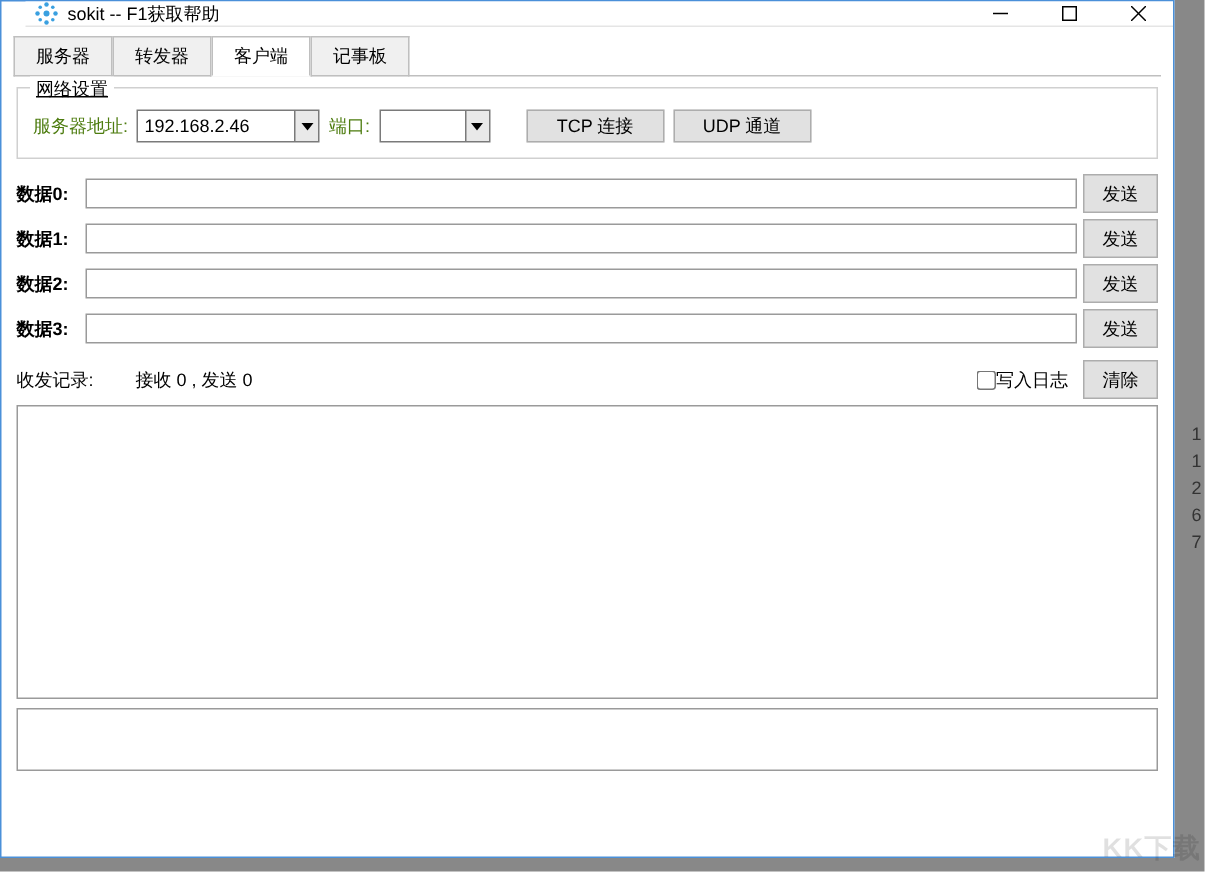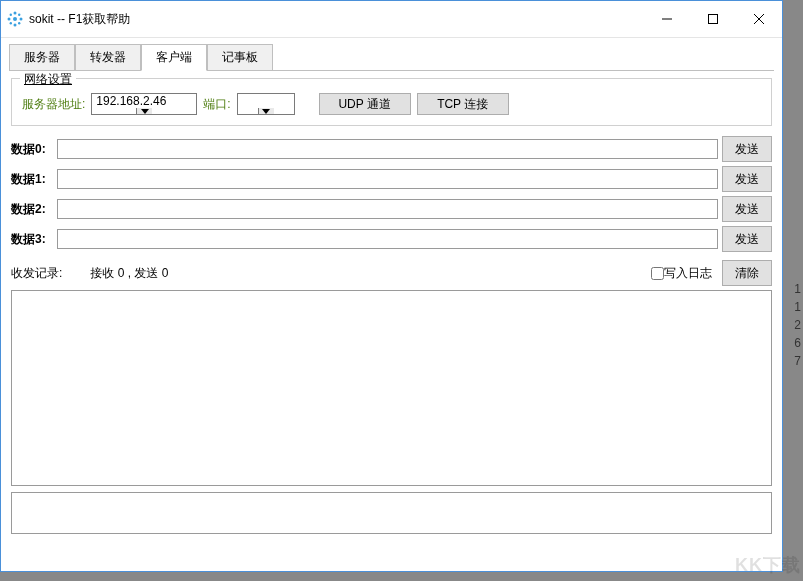--- a/index.html
+++ b/index.html
@@ -14,26 +14,27 @@
 .window {
   position: absolute;
   left: 0; top: 0;
   width: 783px;
   height: 572px;
   background: #fff;
   border: 1px solid #4a90d9;
 }
 
 .titlebar {
-  height: 37px;
+  height: 17px;
   background: #fff;
   border-bottom: 1px solid #e5e5e5;
   display: flex;
   align-items: center;
   padding-left: 6px;
+  margin-left: 16px;
 }
 .titlebar .icon {
   width: 16px; height: 16px;
   margin-right: 6px;
   display: inline-block;
 }
 .titlebar .icon svg { width:16px; height:16px; }
 .titlebar .title { flex: 1; color: #000; }
 .winbtns { display: flex; height: 100%; }
 .winbtn {
@@ -90,21 +91,20 @@
   align-items: center;
   gap: 6px;
 }
 .label { color: #4d7c0f; }
 .combo {
   display: inline-flex;
   align-items: center;
   border: 1px solid #7a7a7a;
   height: 22px;
   background: #fff;
-  flex-direction: column;
 }
 .combo input {
   border: none; outline: none;
   height: 100%;
   padding: 0 4px;
   font: inherit;
 }
 .combo .drop {
   width: 16px; height: 100%;
   border-left: 1px solid #7a7a7a;
@@ -254,24 +254,24 @@
         </span>
         <span class="label">端口:</span>
         <span class="combo">
           <input style="width: 56px;" value="">
           <span class="drop">
               <span class="tri"></span>
             </span>
         </span>
         <span style="width:12px"></span>
         <span class="btn" style="width:92px">
-            <span>UDP 通道</span>
+            <span>TCP 连接</span>
           </span>
         <span class="btn" style="width:92px">
-            <span>TCP 连接</span>
+            <span>UDP 通道</span>
           </span>
       </div>
     </div>
 
     <div class="datarow">
       <span class="dlabel">数据0:</span>
       <input class="line" value="" style="">
       <span class="btn sendbtn">
           <span>发送</span>
         </span>

